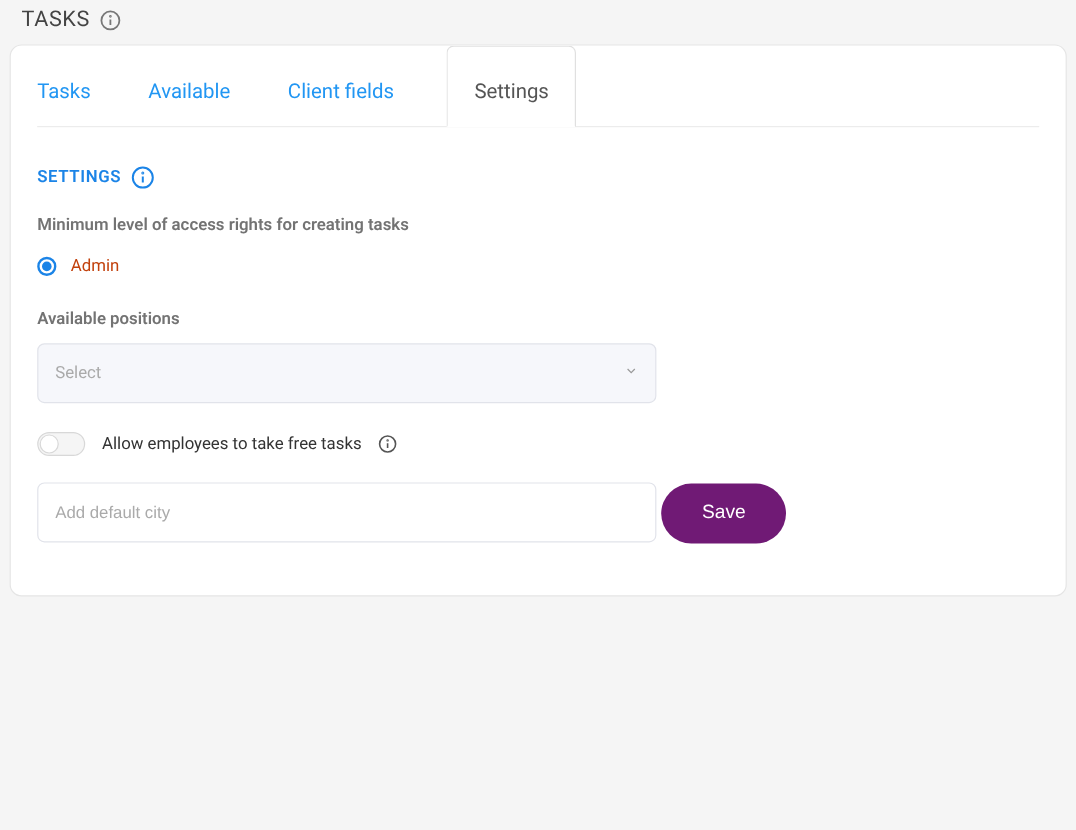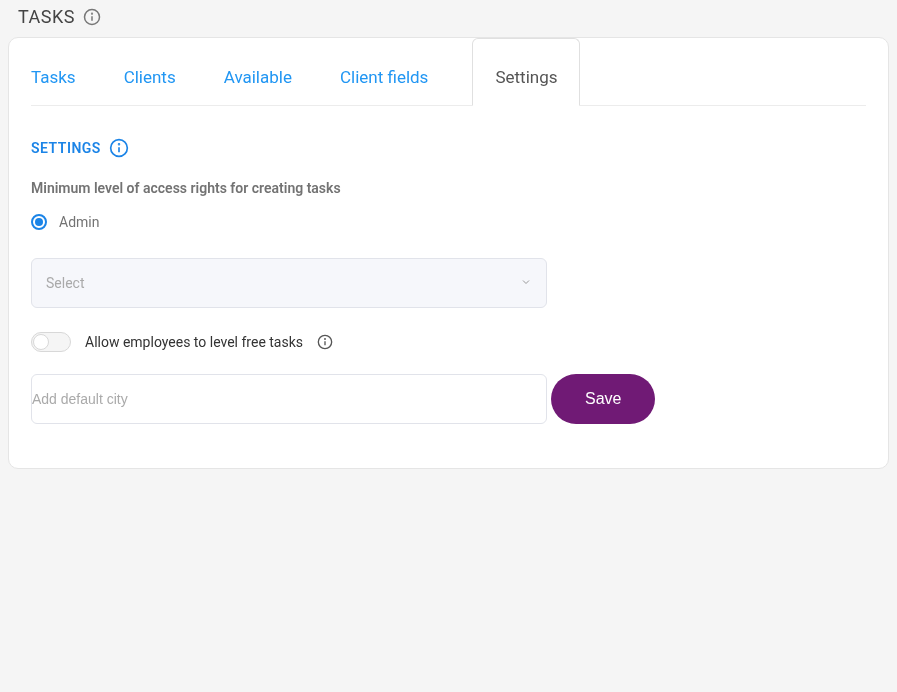--- a/index.html
+++ b/index.html
@@ -102,21 +102,21 @@
       border-color: #1b84e7;
     }
     .radio-item.selected .radio-dot::after {
       content: "";
       width: 8px;
       height: 8px;
       background: #1b84e7;
       border-radius: 50%;
     }
     .radio-label { font-size: 14px; color: #444; }
-    .radio-item.selected .radio-label { color: #737373; }
+    .radio-item.selected .radio-label { color: #c2410c; }
     .select-box {
       width: 516px;
       height: 50px;
       background: #f6f7fb;
       border: 1px solid #e1e3ea;
       border-radius: 6px;
       padding: 0 14px;
       display: flex;
       align-items: center;
       justify-content: space-between;
@@ -151,21 +151,21 @@
       background: #fff;
       border: 1px solid #d8d8d8;
       border-radius: 50%;
     }
     .toggle-label { font-size: 14px; color: #333; }
     .text-input {
       width: 516px;
       height: 50px;
       border: 1px solid #e1e3ea;
       border-radius: 6px;
-      padding: 0 0;
+      padding: 0 14px;
       font-size: 14px;
       color: #333;
       background: #fff;
       outline: none;
       margin-bottom: 26px;
     }
     .text-input::placeholder { color: #aaa; }
     .save-btn {
       background: #701a75;
       color: #fff;
@@ -186,21 +186,20 @@
         <circle cx="12" cy="12" r="10"></circle>
         <line x1="12" y1="11" x2="12" y2="17"></line>
         <circle cx="12" cy="7.5" r="0.5" fill="#777"></circle>
       </svg>
   </span>
 </div>
 
 <div class="card">
   <div class="tabs">
     <div class="tab">Tasks</div>
-    <div class="tab">Clients</div>
     <div class="tab">Available</div>
     <div class="tab">Client fields</div>
     <div class="tab active">Settings</div>
   </div>
 
   <div class="section-header">
     <span class="section-title">SETTINGS</span>
     <span class="info-icon">
       <svg width="20" height="20" viewBox="0 0 24 24" fill="none" stroke="#1b84e7" stroke-width="2">
           <circle cx="12" cy="12" r="10"></circle>
@@ -211,34 +210,35 @@
   </div>
 
   <div class="field-label">Minimum level of access rights for creating tasks</div>
   <div class="radio-group">
     <div class="radio-item selected">
       <span class="radio-dot"></span>
       <span class="radio-label">Admin</span>
     </div>
   </div>
 
+  <div class="field-label tight">Available positions</div>
   <div class="select-box">
     <span>Select</span>
     <span class="chevron">
       <svg width="12" height="12" viewBox="0 0 24 24" fill="none" stroke="#999" stroke-width="2">
           <polyline points="6 9 12 15 18 9"></polyline>
         </svg>
     </span>
   </div>
 
   <div class="toggle-row">
     <div class="toggle">
       <div class="toggle-knob"></div>
     </div>
-    <span class="toggle-label">Allow employees to level free tasks</span>
+    <span class="toggle-label">Allow employees to take free tasks</span>
     <span class="info-icon">
       <svg width="16" height="16" viewBox="0 0 24 24" fill="none" stroke="#555" stroke-width="2">
           <circle cx="12" cy="12" r="10"></circle>
           <line x1="12" y1="11" x2="12" y2="17"></line>
           <circle cx="12" cy="7.5" r="0.5" fill="#555"></circle>
         </svg>
     </span>
   </div>
 
   <input class="text-input" type="text" placeholder="Add default city" style="">

